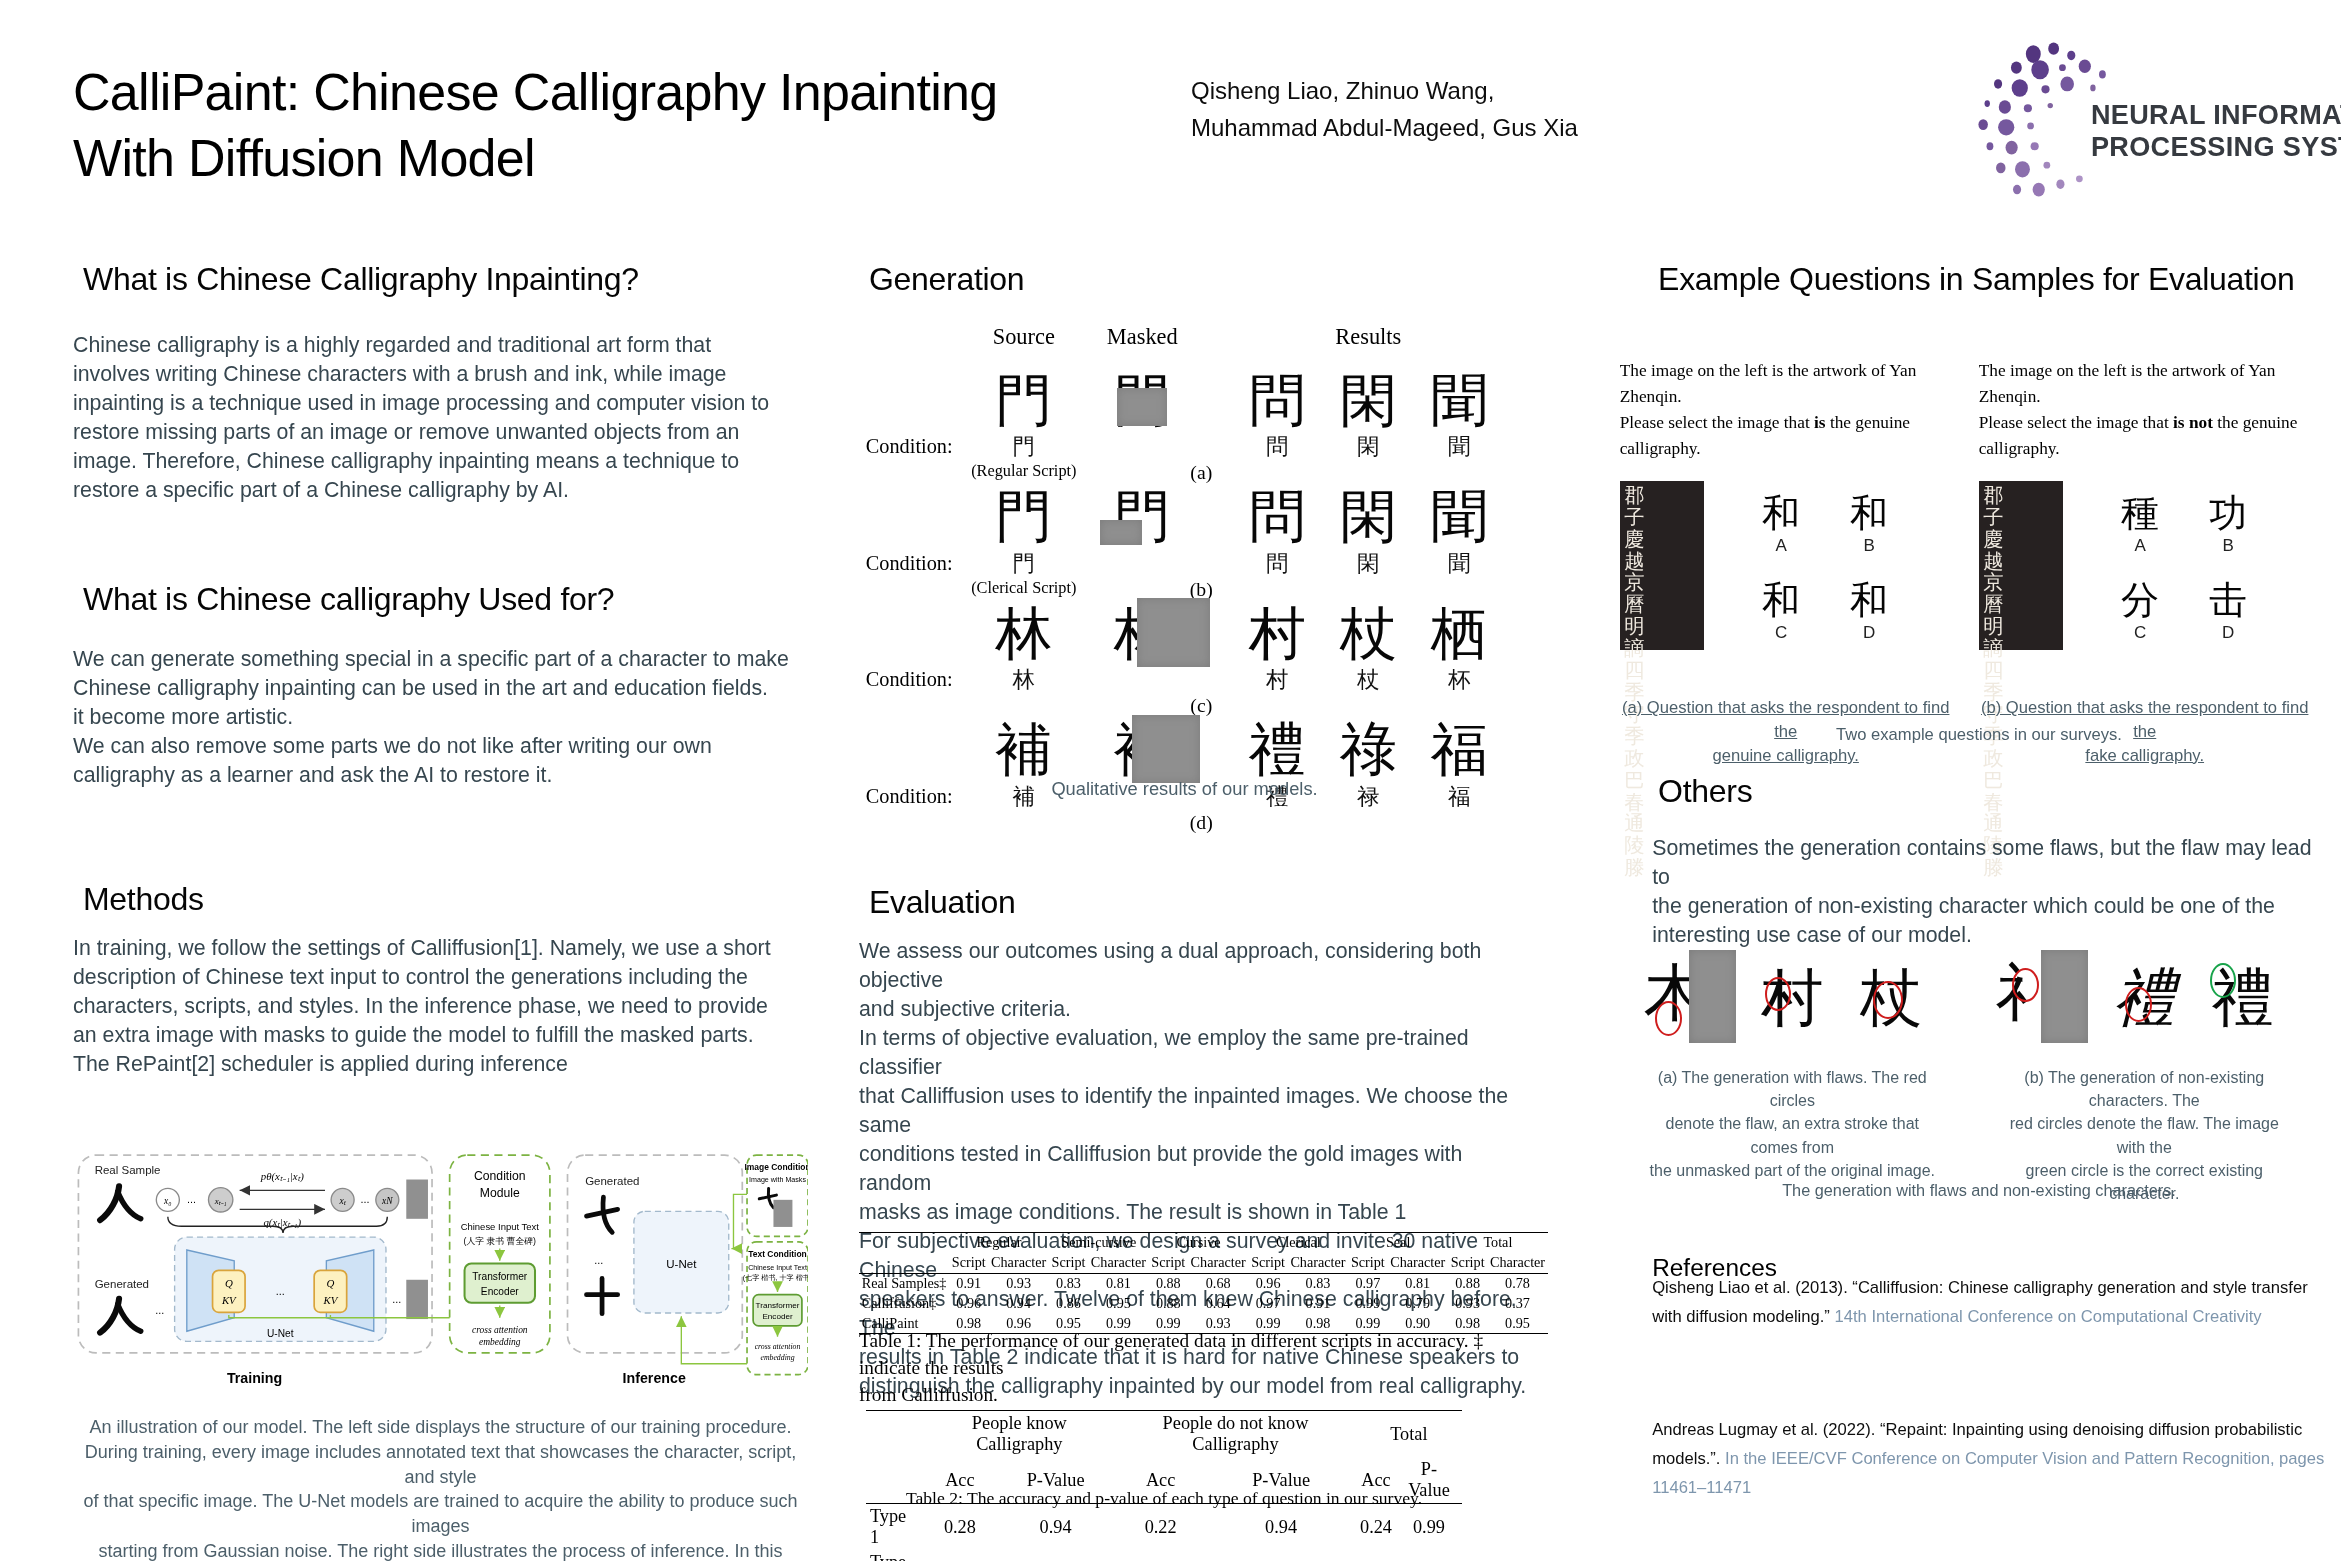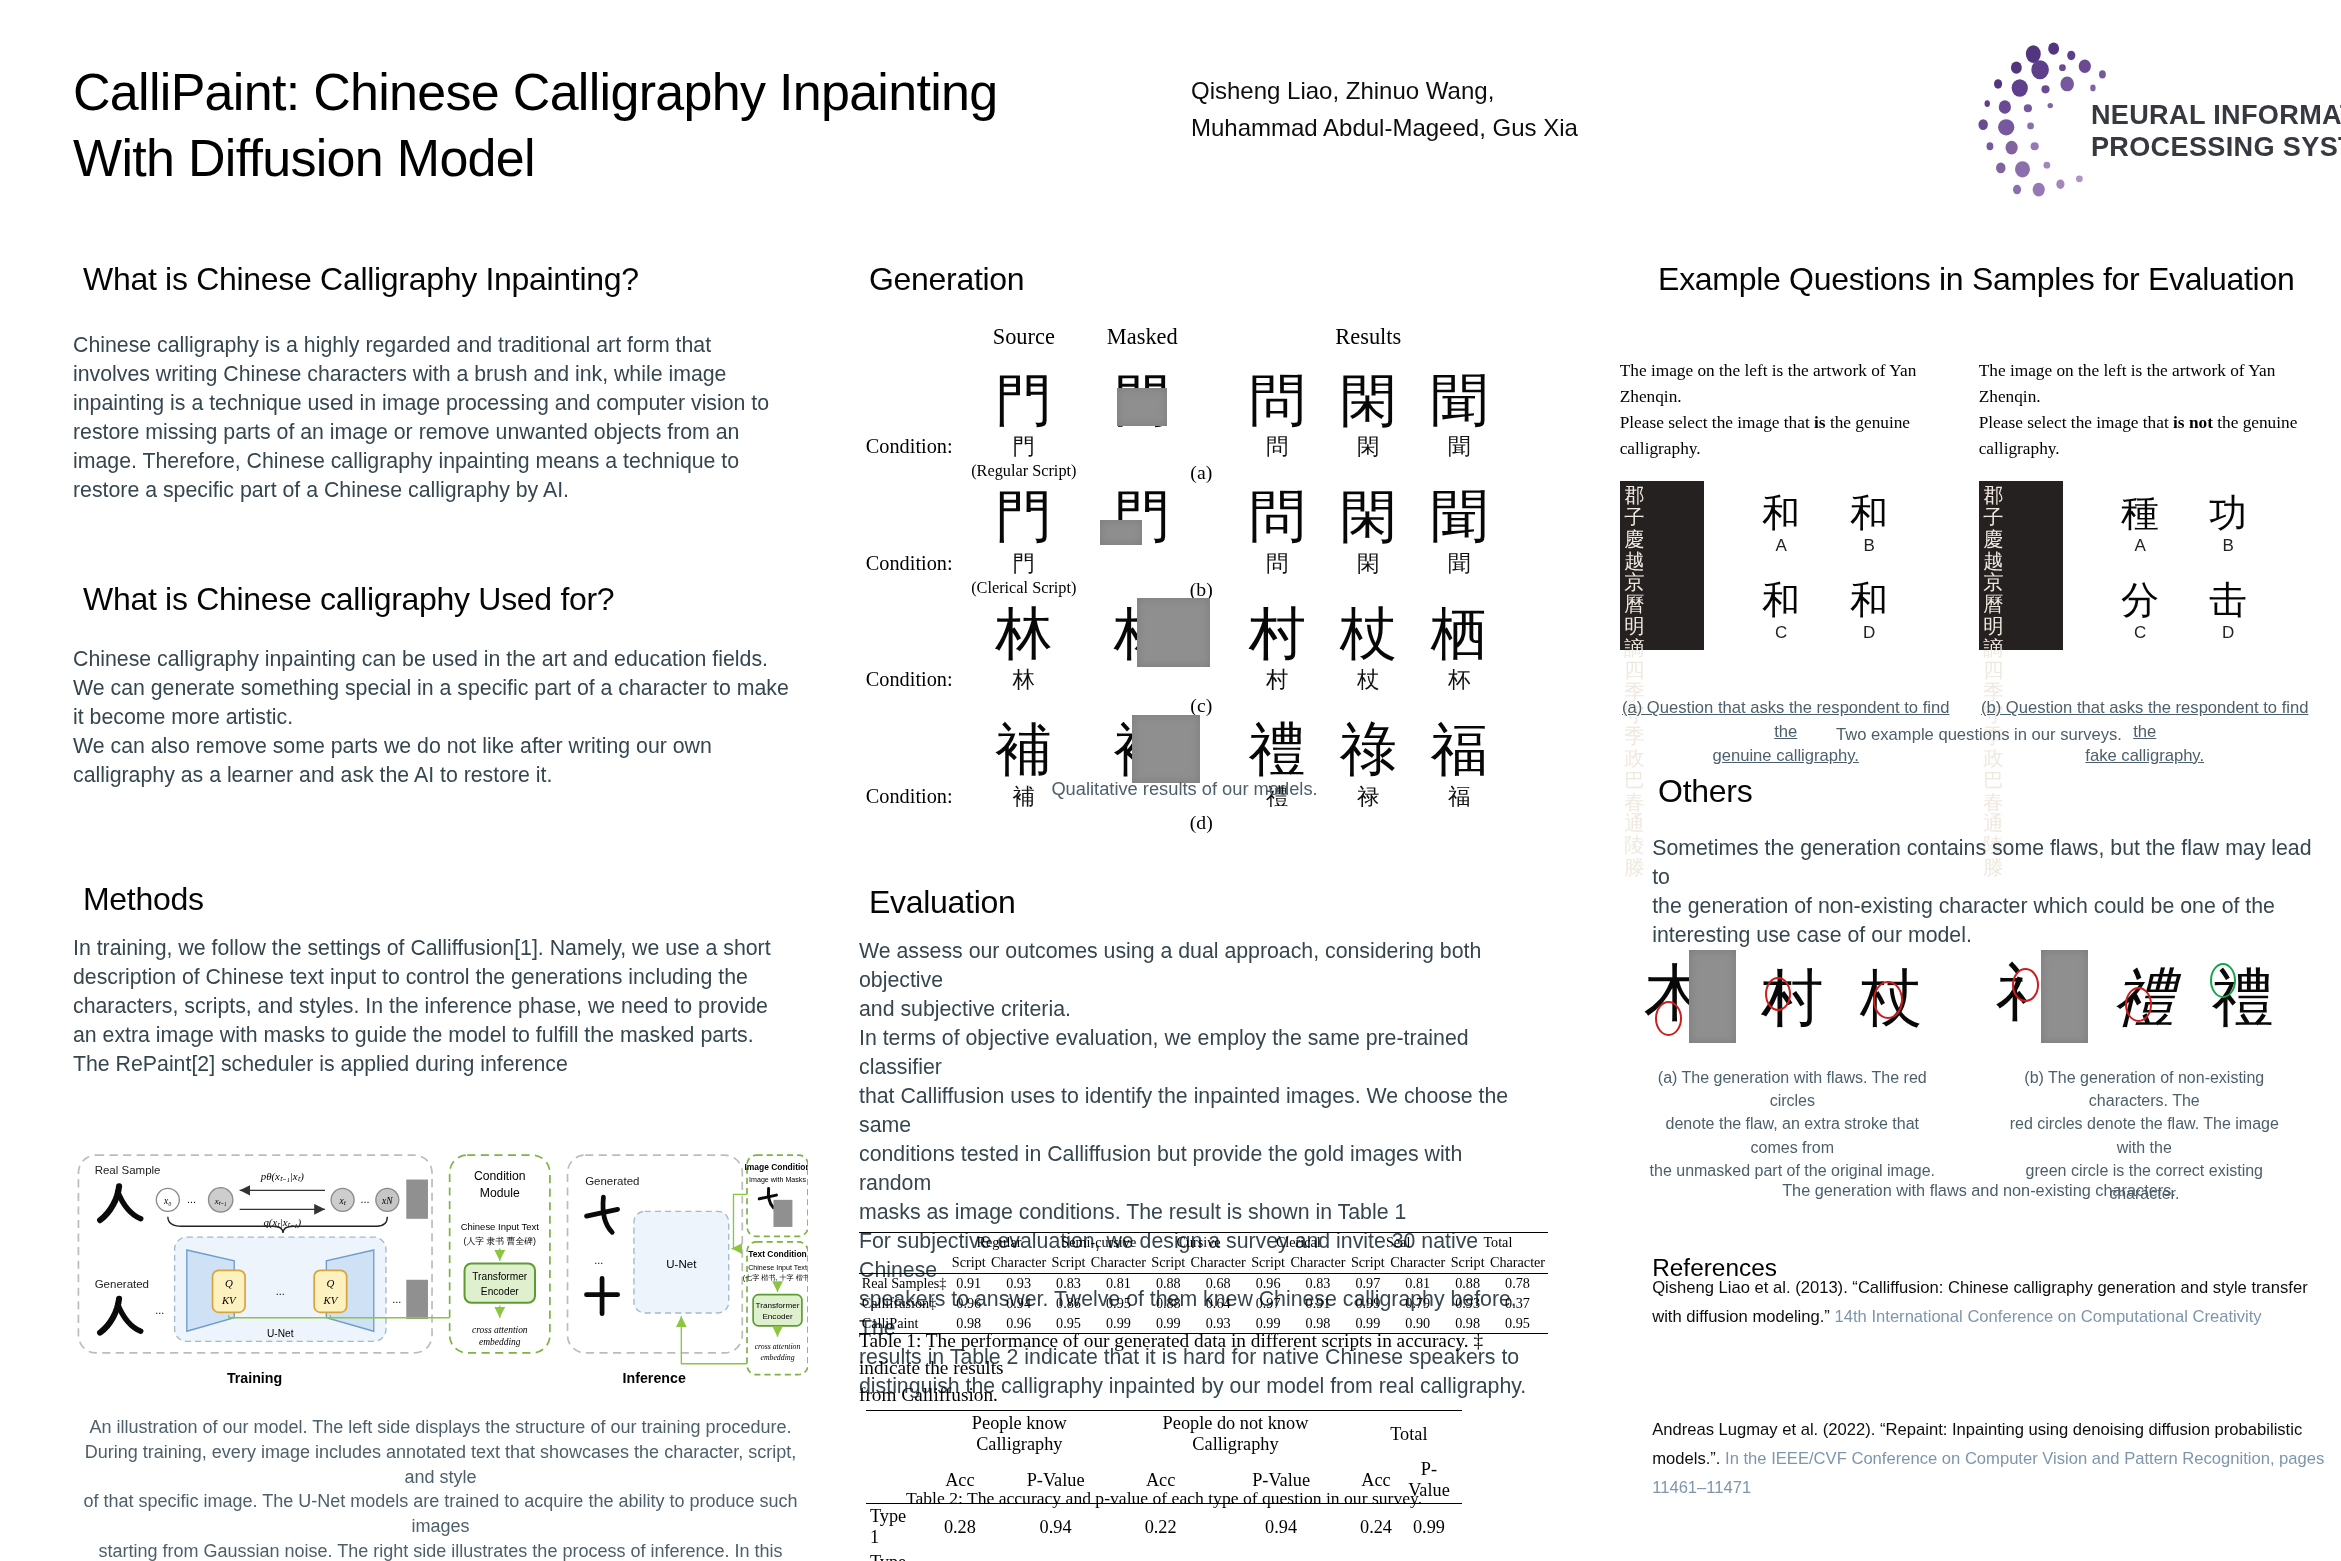--- a/index.html
+++ b/index.html
@@ -147,22 +147,22 @@
       <div>involves writing Chinese characters with a brush and ink, while image</div>
       <div>inpainting is a technique used in image processing and computer vision to</div>
       <div>restore missing parts of an image or remove unwanted objects from an</div>
       <div>image. Therefore, Chinese calligraphy inpainting means a technique to</div>
       <div>restore a specific part of a Chinese calligraphy by AI.</div>
     </div>
 
     <h2 class="blk" style="top:320px;">What is Chinese calligraphy Used for?</h2>
 
     <div class="blk bodytext" style="top:394px;">
+      <div>We can generate something special in a specific part of a character to make</div>
       <div>Chinese calligraphy inpainting can be used in the art and education fields.</div>
-      <div>We can generate something special in a specific part of a character to make</div>
       <div>it become more artistic.</div>
       <div>We can also remove some parts we do not like after writing our own</div>
       <div>calligraphy as a learner and ask the AI to restore it.</div>
     </div>
 
     <h2 class="blk" style="top:620px;">Methods</h2>
 
     <div class="blk bodytext" style="top:683px;">
       <div>In training, we follow the settings of Calliffusion[1]. Namely, we use a short</div>
       <div>description of Chinese text input to control the generations including the</div>

